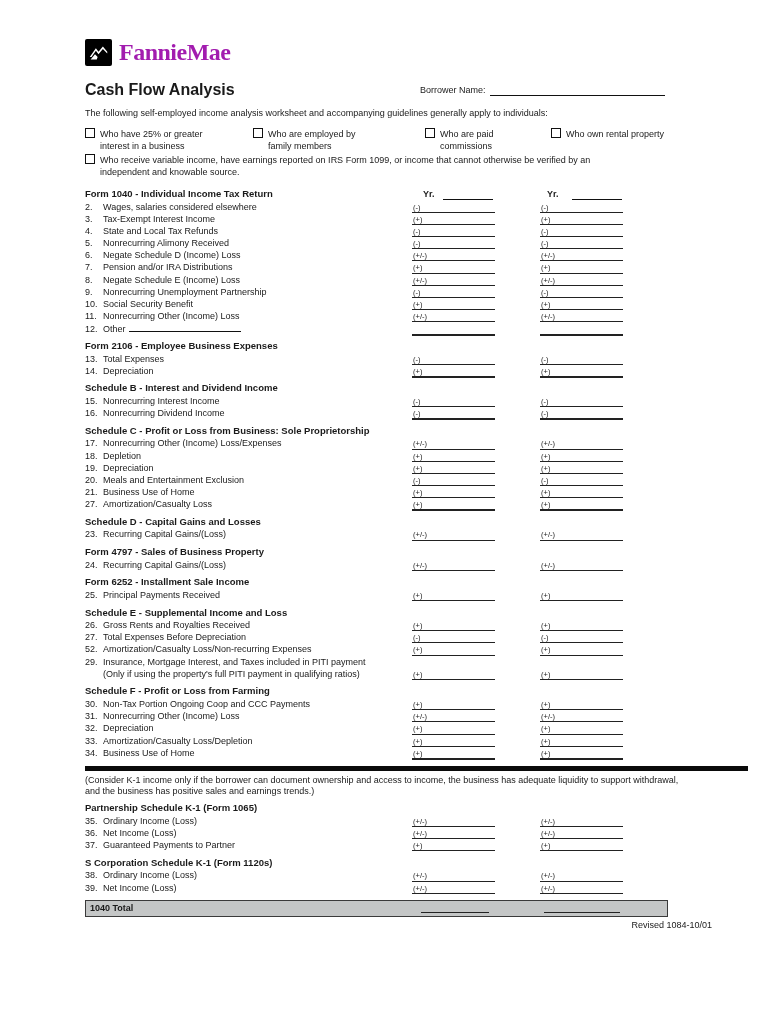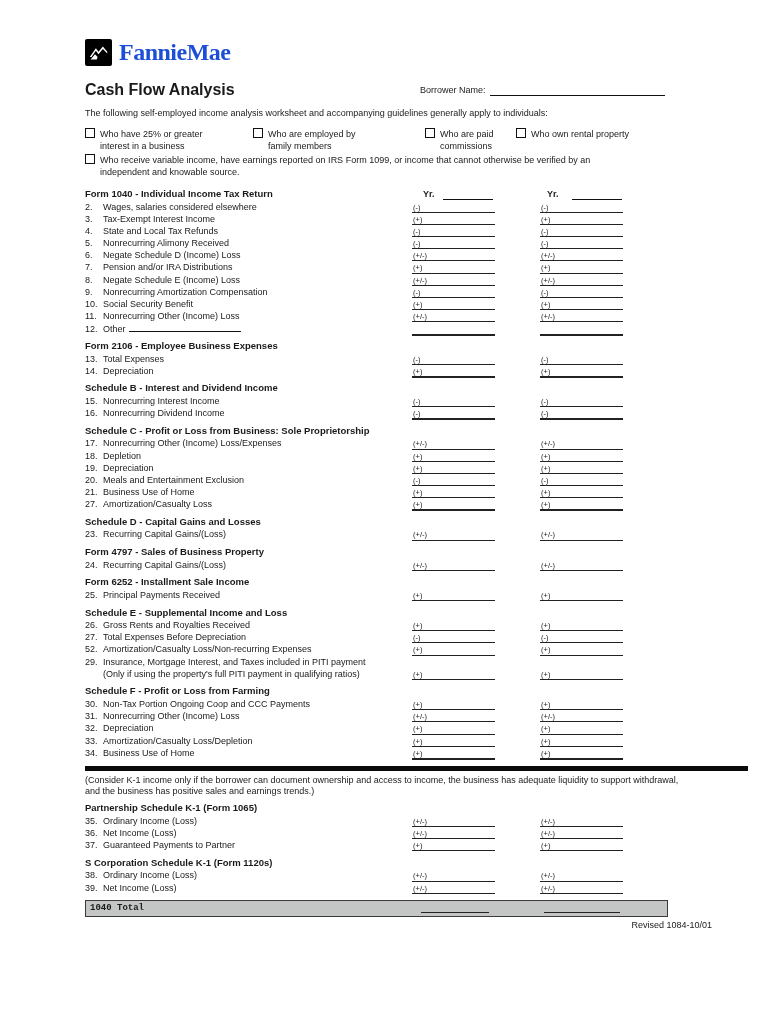--- a/index.html
+++ b/index.html
@@ -5,21 +5,21 @@
   html,body { margin:0; padding:0; background:#ffffff; }
   .page {
     position:relative; width:770px; height:1024px; background:#fff;
     font-family:"Liberation Sans", sans-serif; color:#1a1a1a; overflow:hidden;
   }
   .content { position:absolute; left:85px; top:36px; width:580px; }
 
   
   .logo-row { display:flex; align-items:center; gap:7px; height:32px; }
   .logo-box { width:27px; height:27px; background:#000; border-radius:2px; display:flex; align-items:center; justify-content:center; }
-  .logo-text { font-family:"Liberation Serif", serif; font-weight:bold; font-size:24px; letter-spacing:-0.5px; color:#1d4ed8; }
+  .logo-text { font-family:"Liberation Serif", serif; font-weight:bold; font-size:24px; letter-spacing:-0.5px; color:#a21caf; }
 
   .title-row { position:relative; margin-top:13px; height:18px; }
   .title { font-size:16px; font-weight:bold; }
   .borrower-label { position:absolute; left:335px; top:4px; font-size:9px; }
   .borrower-line { position:absolute; left:405px; top:-1px; width:175px; height:15px; border-bottom:1.2px solid #111; }
 
   .intro { margin-top:9px; font-size:9px; line-height:11px; }
 
   
   .cb-grid { position:relative; margin-top:9px; height:25px; }
@@ -43,21 +43,21 @@
   .cell.c2 { left:455px; width:83px; }
   .cell.thick { border-bottom-width:2px; }
   .cell .sign { font-size:7.5px; line-height:12.5px; padding-left:1px; }
   .fill-line { display:inline-block; width:112px; height:9px; border-bottom:1.2px solid #111; margin-left:3px; }
 
   
   .divider { width:663px; height:5px; background:#0a0a0a; margin:7px 0 4px 0; }
   .k1-note { width:663px; font-size:9px; line-height:11px; margin-bottom:2px; }
 
   
-  .total-bar { position:relative; margin-top:6px; width:581px; height:15px; background:#c4c6c6; border:1px solid #3a3a3a;font-family:Liberation Mono, monospace; }
+  .total-bar { position:relative; margin-top:6px; width:581px; height:15px; background:#c4c6c6; border:1px solid #3a3a3a; }
   .total-label { font-size:9px; font-weight:bold; line-height:15px; padding-left:4px; }
   .total-line { position:absolute; bottom:3px; height:0; border-bottom:1.6px solid #222; }
   .total-line.t1 { left:335px; width:68px; }
   .total-line.t2 { left:458px; width:76px; }
 
   .revised { width:627px; text-align:right; font-size:9px; margin-top:3px; }
 </style>
 </head>
 <body>
 
@@ -89,39 +89,39 @@
           <div class="cb-cont"><span>interest in a business</span></div>
         </div>
         <div class="cb-col" style="left: 168px;">
           <div><span class="cb-box"></span><span>Who are employed by</span></div>
           <div class="cb-cont"><span>family members</span></div>
         </div>
         <div class="cb-col" style="left: 340px;">
           <div><span class="cb-box"></span><span>Who are paid</span></div>
           <div class="cb-cont"><span>commissions</span></div>
         </div>
-        <div class="cb-col" style="left: 431px;">
+        <div class="cb-col" style="left: 466px;">
           <div><span class="cb-box"></span><span>Who own rental property</span></div>
         </div>
       </div>
     <div class="cb-full" id="cb-full">
         <div><span class="cb-box"></span><span>Who receive variable income, have earnings reported on IRS Form 1099, or income that cannot otherwise be verified by an</span></div>
         <div class="cb-cont"><span>independent and knowable source.</span></div>
       </div>
 
     <div class="sections" id="sections">
         <div class="section-heading">Form 1040 - Individual Income Tax Return<span class="yr y1">Yr.</span><span class="yr-line y1"></span><span class="yr y2">Yr.</span><span class="yr-line y2"></span></div>
         <div class="row"><span class="num">2.</span><span class="txt">Wages, salaries considered elsewhere</span><span class="cell c1"><span class="sign">(-)</span></span><span class="cell c2"><span class="sign">(-)</span></span></div>
         <div class="row"><span class="num">3.</span><span class="txt">Tax-Exempt Interest Income</span><span class="cell c1"><span class="sign">(+)</span></span><span class="cell c2"><span class="sign">(+)</span></span></div>
         <div class="row"><span class="num">4.</span><span class="txt">State and Local Tax Refunds</span><span class="cell c1"><span class="sign">(-)</span></span><span class="cell c2"><span class="sign">(-)</span></span></div>
         <div class="row"><span class="num">5.</span><span class="txt">Nonrecurring Alimony Received</span><span class="cell c1"><span class="sign">(-)</span></span><span class="cell c2"><span class="sign">(-)</span></span></div>
         <div class="row"><span class="num">6.</span><span class="txt">Negate Schedule D (Income) Loss</span><span class="cell c1"><span class="sign">(+/-)</span></span><span class="cell c2"><span class="sign">(+/-)</span></span></div>
         <div class="row"><span class="num">7.</span><span class="txt">Pension and/or IRA Distributions</span><span class="cell c1"><span class="sign">(+)</span></span><span class="cell c2"><span class="sign">(+)</span></span></div>
         <div class="row"><span class="num">8.</span><span class="txt">Negate Schedule E (Income) Loss</span><span class="cell c1"><span class="sign">(+/-)</span></span><span class="cell c2"><span class="sign">(+/-)</span></span></div>
-        <div class="row"><span class="num">9.</span><span class="txt">Nonrecurring Amortization Compensation</span><span class="cell c1"><span class="sign">(-)</span></span><span class="cell c2"><span class="sign">(-)</span></span></div>
+        <div class="row"><span class="num">9.</span><span class="txt">Nonrecurring Unemployment Partnership</span><span class="cell c1"><span class="sign">(-)</span></span><span class="cell c2"><span class="sign">(-)</span></span></div>
         <div class="row"><span class="num">10.</span><span class="txt">Social Security Benefit</span><span class="cell c1"><span class="sign">(+)</span></span><span class="cell c2"><span class="sign">(+)</span></span></div>
         <div class="row"><span class="num">11.</span><span class="txt">Nonrecurring Other (Income) Loss</span><span class="cell c1"><span class="sign">(+/-)</span></span><span class="cell c2"><span class="sign">(+/-)</span></span></div>
         <div class="row"><span class="num">12.</span><span class="txt">Other</span><span class="fill-line"></span><span class="cell c1 thick"></span><span class="cell c2 thick"></span></div>
         <div class="section-heading">Form 2106 - Employee Business Expenses</div>
         <div class="row"><span class="num">13.</span><span class="txt">Total Expenses</span><span class="cell c1"><span class="sign">(-)</span></span><span class="cell c2"><span class="sign">(-)</span></span></div>
         <div class="row"><span class="num">14.</span><span class="txt">Depreciation</span><span class="cell c1 thick"><span class="sign">(+)</span></span><span class="cell c2 thick"><span class="sign">(+)</span></span></div>
         <div class="section-heading">Schedule B - Interest and Dividend Income</div>
         <div class="row"><span class="num">15.</span><span class="txt">Nonrecurring Interest Income</span><span class="cell c1"><span class="sign">(-)</span></span><span class="cell c2"><span class="sign">(-)</span></span></div>
         <div class="row"><span class="num">16.</span><span class="txt">Nonrecurring Dividend Income</span><span class="cell c1 thick"><span class="sign">(-)</span></span><span class="cell c2 thick"><span class="sign">(-)</span></span></div>
         <div class="section-heading">Schedule C - Profit or Loss from Business: Sole Proprietorship</div>

